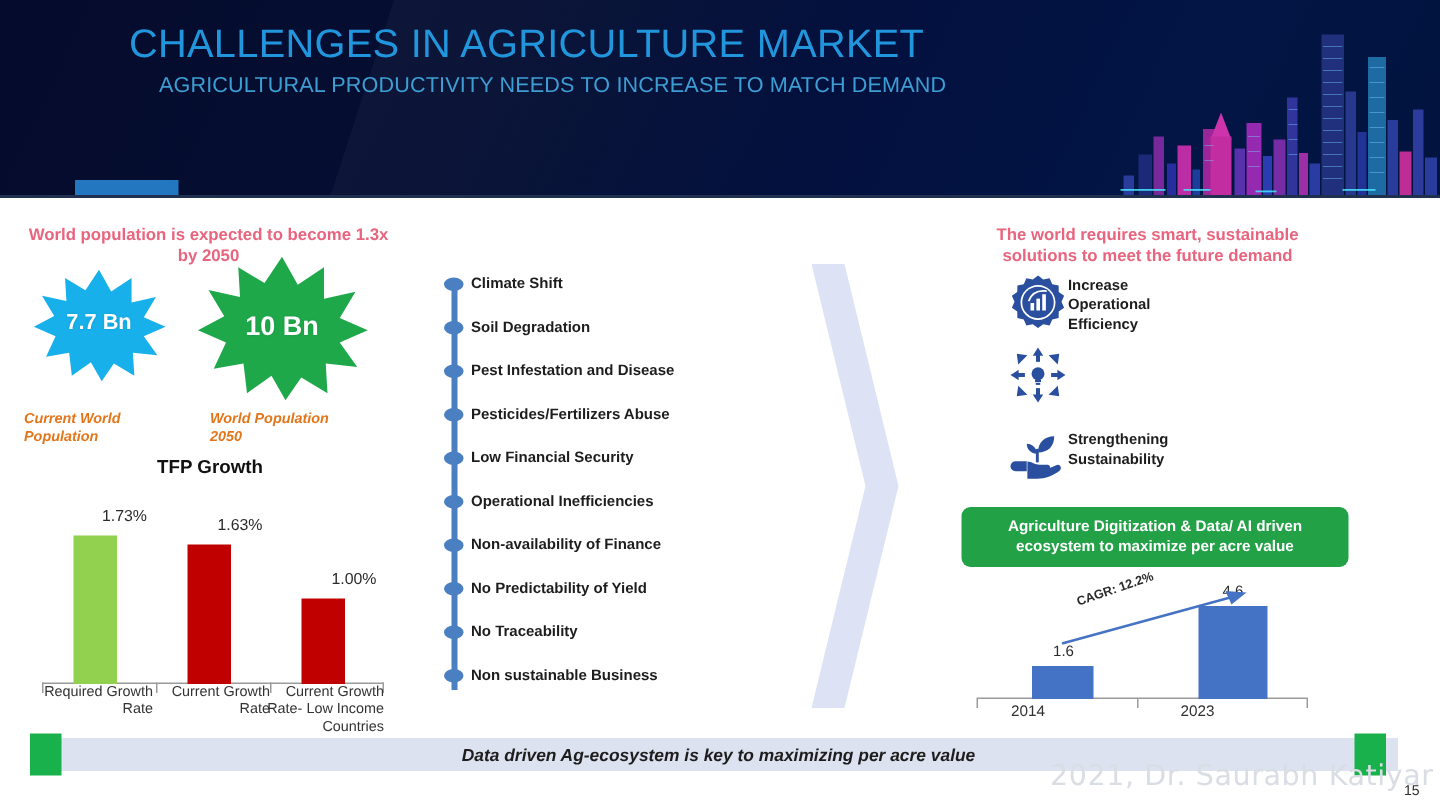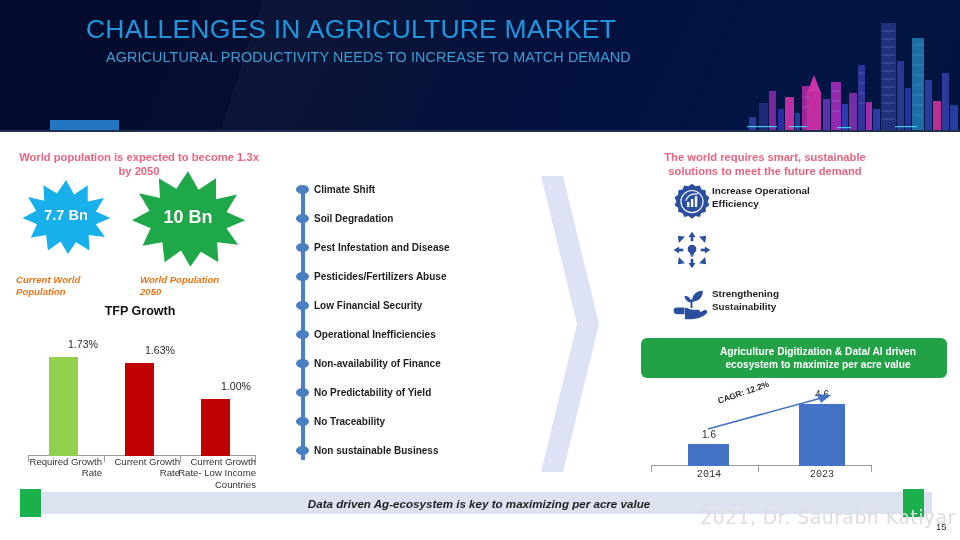--- a/index.html
+++ b/index.html
@@ -37,21 +37,21 @@
     background:#2377c0;
   }
   .hdr-rule{
     position:absolute;left:0;top:130px;width:960px;height:1.5px;background:#20304f;
   }
 
   
   .skyline{position:absolute;right:0;bottom:0;width:215px;height:125px;}
 
   
-  .body-area{position:absolute;left:0;top:132px;width:800px;height:354px;background:#fff;padding-left:34px;}
+  .body-area{position:absolute;left:0;top:132px;width:800px;height:354px;background:#fff;}
 
   .col-head{
     position:absolute;color:#e8657f;font-weight:bold;font-size:11.2px;
     line-height:14px;text-align:center;
   }
   .col-head.pink2{color:#ef6a82;}
 
   
   .pop-head{left:14px;top:18px;width:250px;}
   .burst-wrap{position:absolute;}
@@ -94,33 +94,33 @@
   .sol-head{left:640px;top:18px;width:250px;}
   .sol-ic{position:absolute;width:40px;height:40px;}
   .sol-txt{
     position:absolute;left:712px;font-size:9.9px;font-weight:bold;color:#1d1d1d;
     line-height:13px;
   }
 
   .green-banner{
     position:absolute;left:641px;top:338px;width:258px;height:40px;
     background:#22a147;border-radius:6px;
-    display:flex;align-items:center;justify-content:center;padding-left:48px;
+    display:flex;align-items:center;justify-content:center;
   }
   .green-banner span{
     color:#fff;font-weight:bold;font-size:10.2px;line-height:13.5px;text-align:center;
     display:block;padding:0 9px;
   }
 
   .chart2{position:absolute;left:645px;top:388px;width:235px;height:100px;}
   .c2-bar{position:absolute;bottom:22px;background:#4472c4;}
   .c2-val{position:absolute;text-align:center;font-size:10px;color:#2b2b2b;width:60px;}
   .c2-axis{position:absolute;left:6px;bottom:22px;width:221px;height:1.3px;background:#9b9b9b;}
   .c2-tick{position:absolute;bottom:16px;width:1.3px;height:6px;background:#9b9b9b;}
-  .c2-cat{position:absolute;top:81px;text-align:center;font-size:10.2px;color:#333;width:70px;font-family:Liberation Mono, monospace;}
+  .c2-cat{position:absolute;top:81px;text-align:left;font-size:10.2px;color:#333;width:70px;}
   .cagr{
     position:absolute;left:718px;top:396px;font-size:8.4px;font-weight:bold;color:#2b2b2b;
     transform:rotate(-19deg);transform-origin:left center;white-space:nowrap;
   }
 
   
   .foot-band{
     position:absolute;left:26px;top:492px;width:906px;height:22px;background:#dde2f0;
   }
   .foot-text{

